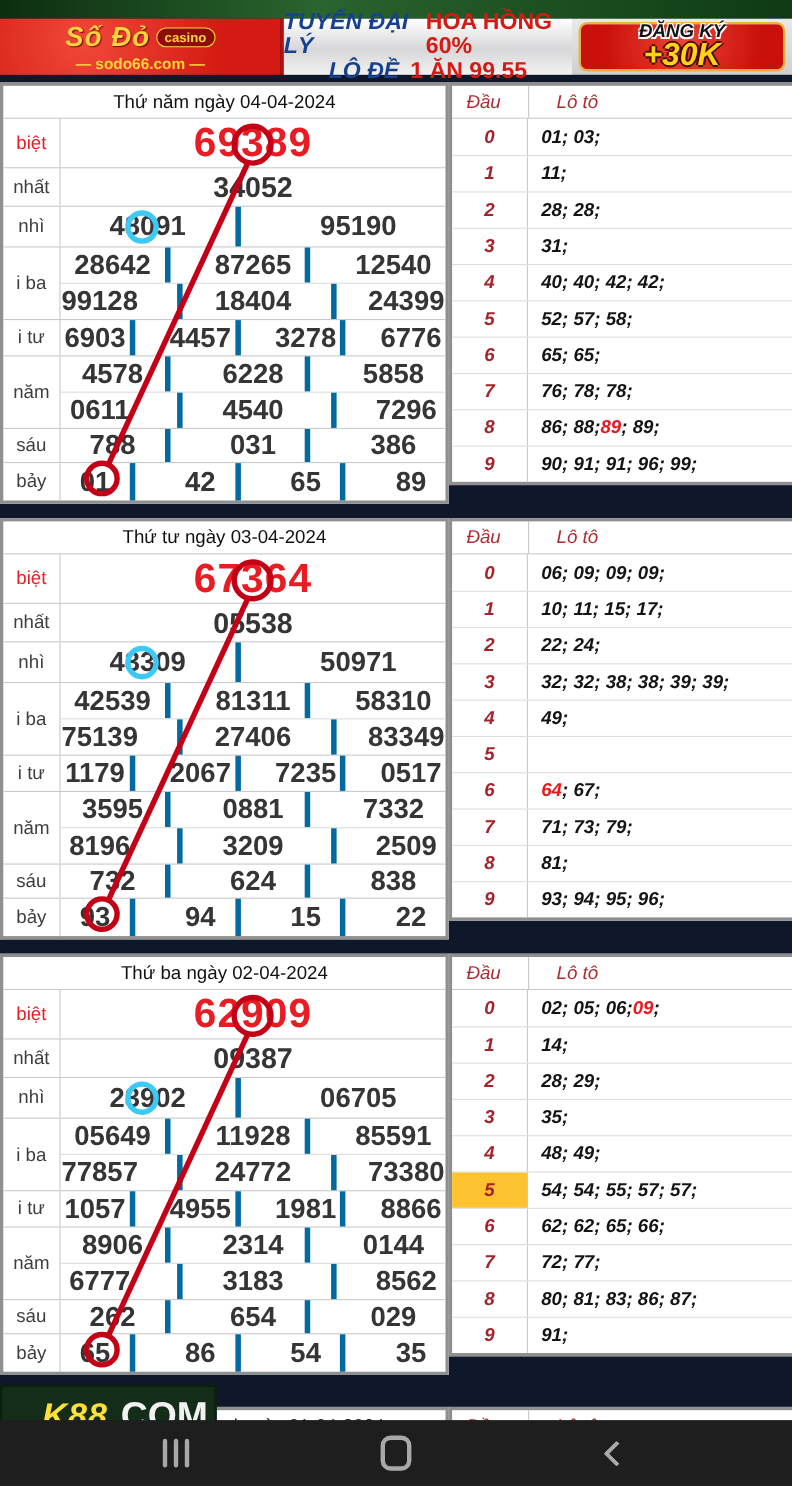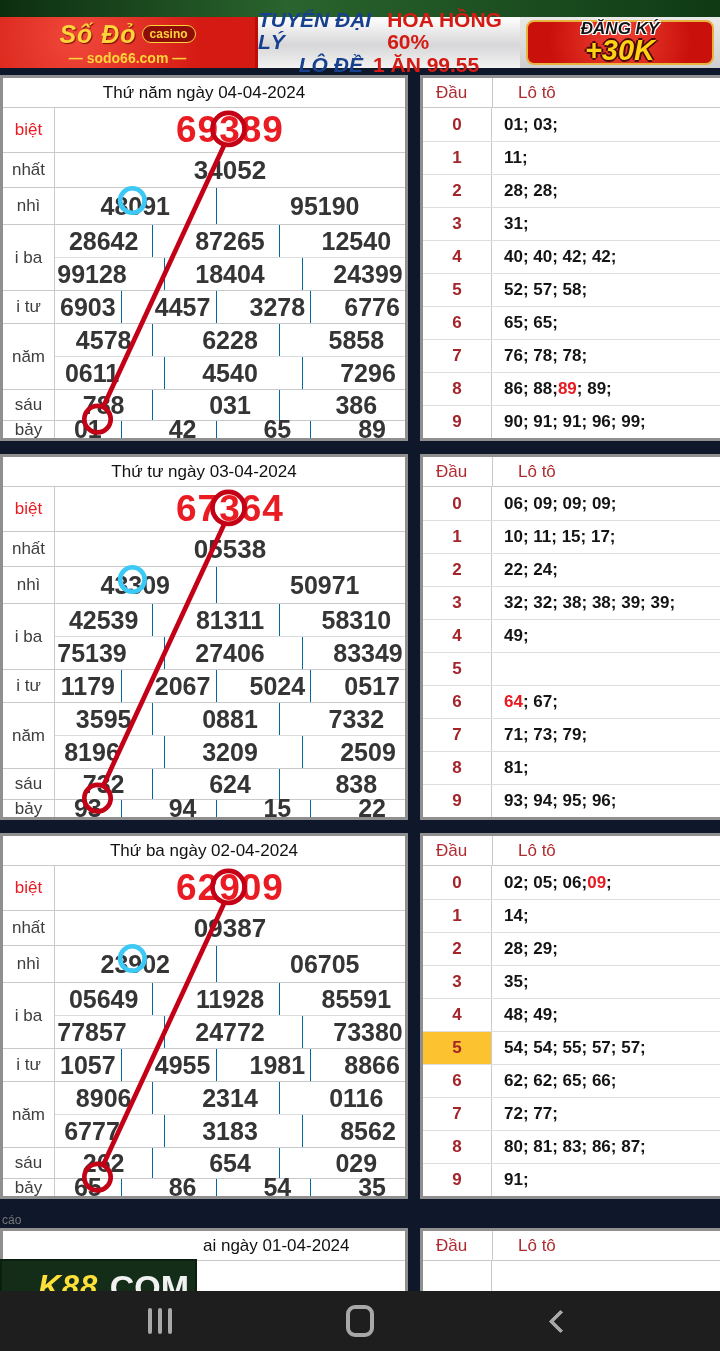--- a/index.html
+++ b/index.html
@@ -33,43 +33,43 @@
                 text-shadow:-2px 0 0 #4a0a06, 2px 0 0 #4a0a06, 0 2px 0 #4a0a06, 0 -2px 0 #4a0a06; }
 
   
   .content { margin-top:7px; }
   .block { display:flex; margin-bottom:13px; }
   .result-wrap { position:relative; width:408px; border:3px solid #8f8f8f; background:#fff; }
   .t-title { height:29px; display:flex; align-items:center; justify-content:center;
              font-size:17px; color:#111; }
   .t-row { display:flex; border-top:1px solid #c9c9c9; }
   .h-sp{height:45px} .h-p1{height:35px} .h-p2{height:37px} .h-p3{height:66px}
-  .h-p4{height:33px} .h-p5{height:66px} .h-p6{height:31px} .h-p7{height:18px}
+  .h-p4{height:33px} .h-p5{height:66px} .h-p6{height:31px} .h-p7{height:35px}
   .lbl { width:52px; border-right:1px solid #c9c9c9; display:flex; align-items:center;
          justify-content:center; font-size:17px; color:#3e3e3e; flex:none; }
   .lbl.redlbl { color:#ea1c23; }
   .vone { flex:1; display:flex; align-items:center; justify-content:center;
           font-weight:bold; font-size:26px; color:#353535; }
   .vone.special { font-size:37px; color:#ea1c23; letter-spacing:1px; }
   .cells { flex:1; display:flex; }
   .cell { flex:1; display:flex; align-items:center; justify-content:center;
           font-weight:bold; font-size:25px; color:#353535; }
-  .cell + .cell { border-left:1px solid #0369a1;padding-left:28px; }
+  .cell + .cell { border-left:5px solid #0369a1;padding-left:28px; }
   .vcol { flex:1; display:flex; flex-direction:column; }
   .vcol .cells { flex:1; }
   .vcol .cells + .cells { border-top:1px solid #dcdcdc;gap:35px; }
   .anno { position:absolute; left:0; top:0; width:100%; height:100%; pointer-events:none; }
   .anno line { stroke:#c40016; stroke-width:5; }
   .anno circle { fill:none; stroke-width:5; }
   .anno circle.redc { stroke:#c40016; }
   .anno circle.cyanc { stroke:#3cc9f5; }
 
   
-  .dau-wrap { flex:1; margin-left:12px; border:3px solid #8f8f8f; border-right:none;
-              background:#fff; align-self:flex-start; width:300px; }
+  .dau-wrap { flex:1; border:3px solid #8f8f8f; border-right:none;
+              background:#fff; align-self:flex-start; width:300px;font-style:italic; }
   .dau-head { height:30px; display:flex; align-items:center; border-bottom:1px solid #c9c9c9;
               color:#b02b30; font-size:17px; }
   .dau-head .dhh { width:69px; padding-left:13px; flex:none; }
   .dau-head .dlh { padding-left:25px; border-left:1px solid #c9c9c9; height:100%;
                    display:flex; align-items:center; flex:1; }
   .dau-row { height:33px; display:flex; }
   .dau-row + .dau-row { border-top:1px solid #ddd; }
   .dau-row .dh { width:69px; flex:none; display:flex; align-items:center; justify-content:center;
                  font-weight:bold; font-size:17px; color:#a3242a; border-right:1px solid #c9c9c9; }
   .dau-row .dh.hl { background:#fdc230; }
@@ -312,21 +312,21 @@
                 <span class="cell">27406</span>
                 <span class="cell">83349</span>
               </div>
             </div>
           </div>
           <div class="t-row h-p4">
             <div class="lbl">i tư</div>
             <div class="cells">
               <span class="cell">1179</span>
               <span class="cell">2067</span>
-              <span class="cell">5024</span>
+              <span class="cell">7235</span>
               <span class="cell">0517</span>
             </div>
           </div>
           <div class="t-row h-p5">
             <div class="lbl">năm</div>
             <div class="vcol">
               <div class="cells">
                 <span class="cell">3595</span>
                 <span class="cell">0881</span>
                 <span class="cell">7332</span>
@@ -470,21 +470,21 @@
               <span class="cell">1981</span>
               <span class="cell">8866</span>
             </div>
           </div>
           <div class="t-row h-p5">
             <div class="lbl">năm</div>
             <div class="vcol">
               <div class="cells">
                 <span class="cell">8906</span>
                 <span class="cell">2314</span>
-                <span class="cell">0116</span>
+                <span class="cell">0144</span>
               </div>
               <div class="cells">
                 <span class="cell">6777</span>
                 <span class="cell">3183</span>
                 <span class="cell">8562</span>
               </div>
             </div>
           </div>
           <div class="t-row h-p6">
             <div class="lbl">sáu</div>

